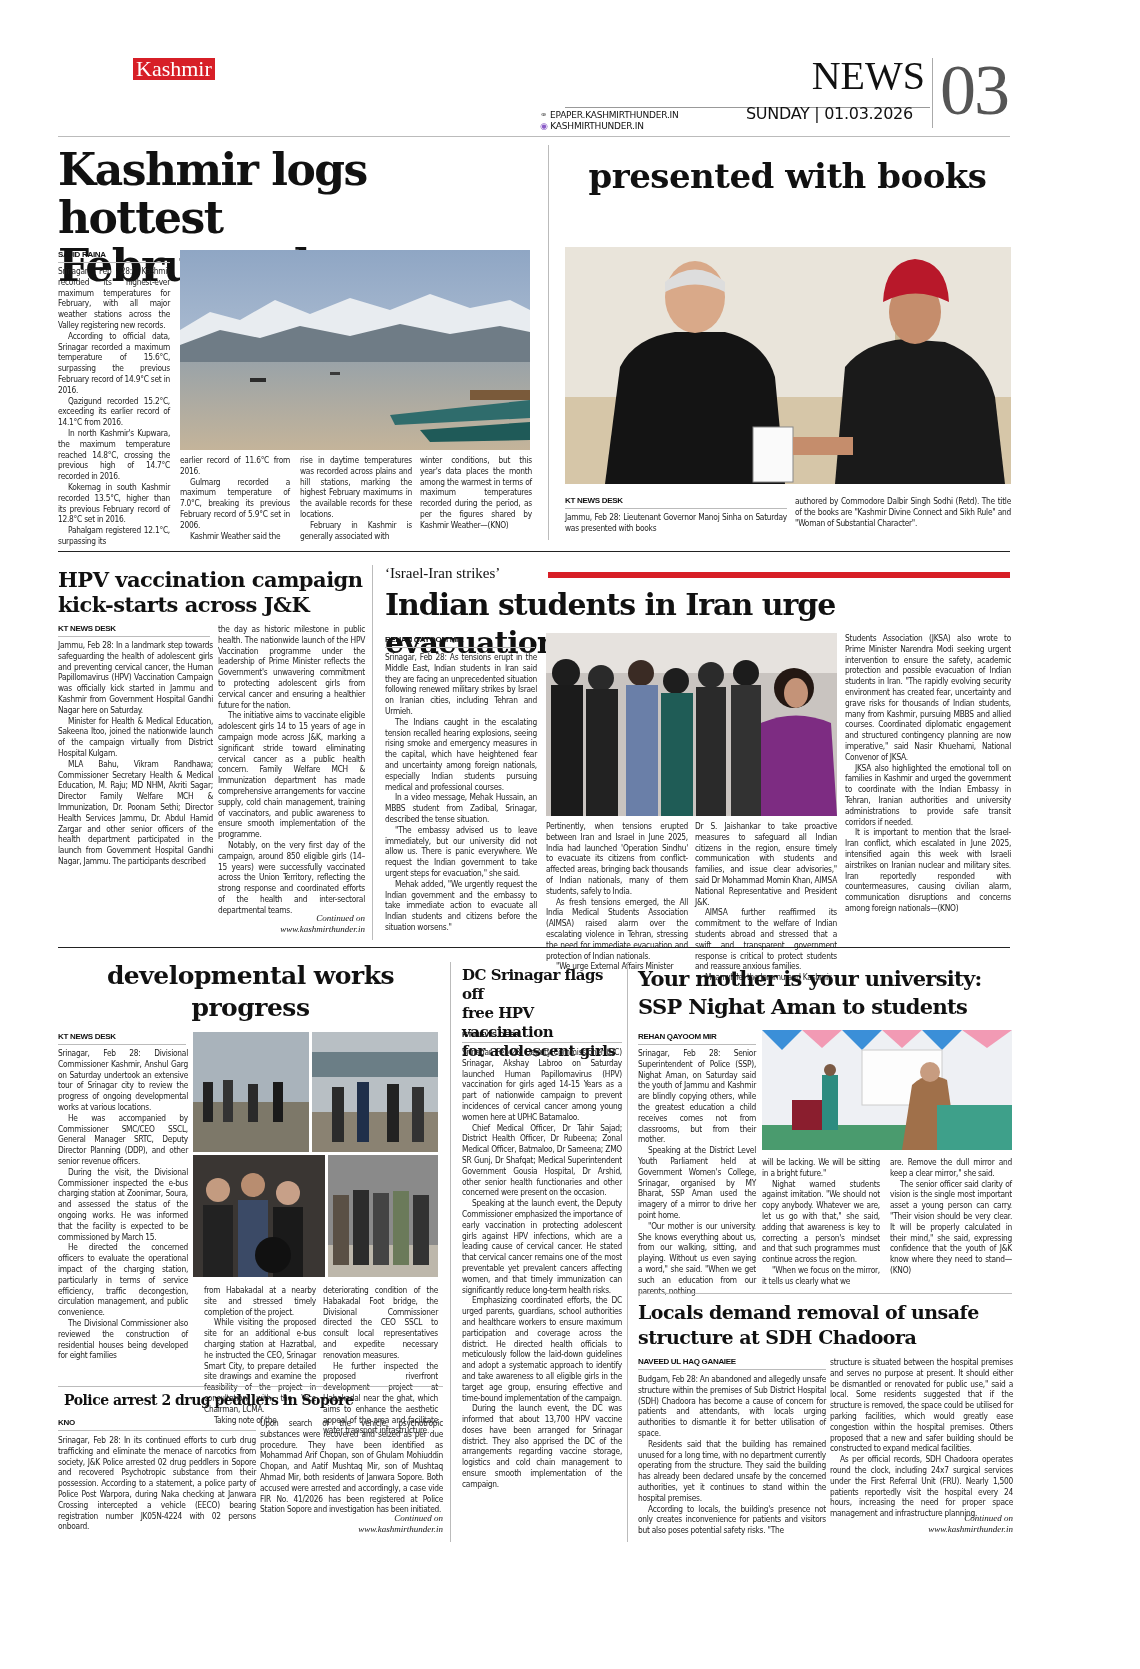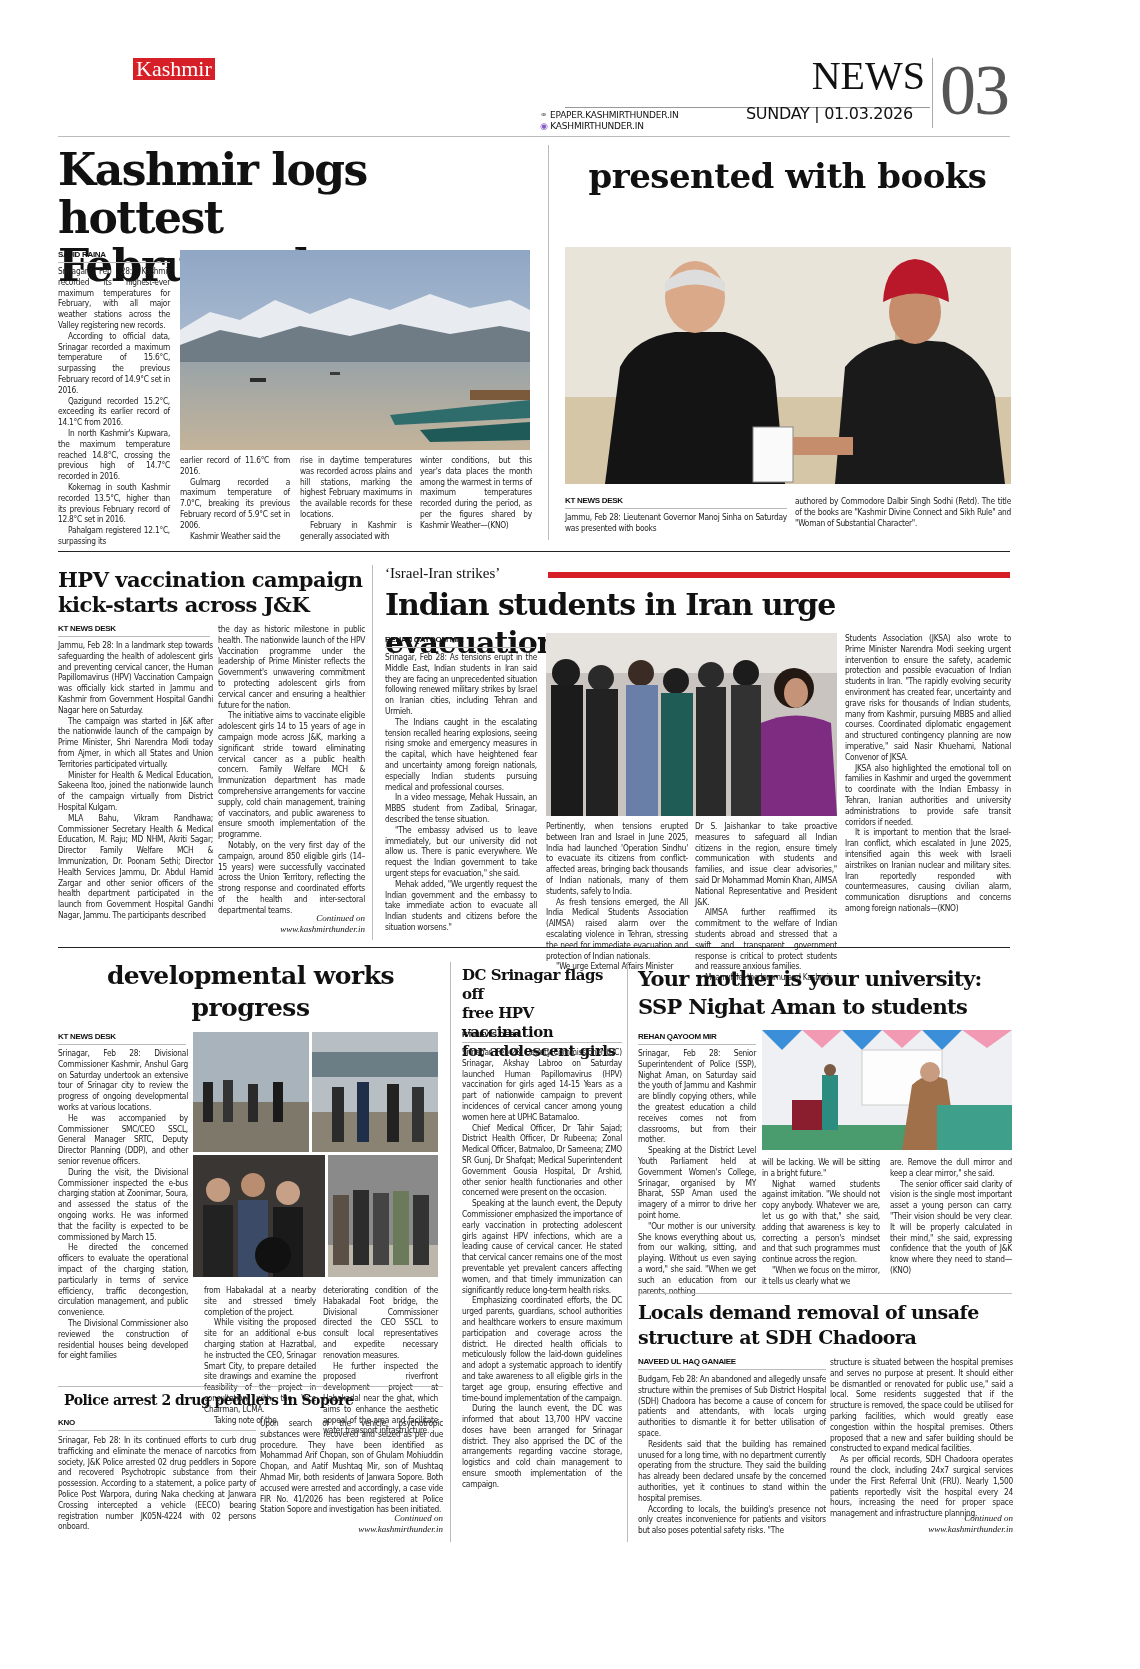--- a/index.html
+++ b/index.html
@@ -124,21 +124,20 @@
 <div class="rule-h" style="left:58px;top:551px;width:952px;"></div>
 
 <div class="abs hl" style="left:58px;top:567px;width:320px;font-size:21px;line-height:25px;">
   <div>HPV vaccination campaign</div>
   <div>kick-starts across J&amp;K</div>
 </div>
 <div class="abs byline" style="left:58px;top:624px;width:152px;">KT NEWS DESK</div>
 
 <div class="abs body-text" style="left:58px;top:640px;width:155px;">
   <p>Jammu, Feb 28: In a landmark step towards safeguarding the health of adolescent girls and preventing cervical cancer, the Human Papillomavirus (HPV) Vaccination Campaign was officially kick started in Jammu and Kashmir from Government Hospital Gandhi Nagar here on Saturday.</p>
-  <p>The campaign was started in J&amp;K after the nationwide launch of the campaign by Prime Minister, Shri Narendra Modi today from Ajmer, in which all States and Union Territories participated virtually.</p>
   <p>Minister for Health &amp; Medical Education, Sakeena Itoo, joined the nationwide launch of the campaign virtually from District Hospital Kulgam.</p>
   <p>MLA Bahu, Vikram Randhawa; Commissioner Secretary Health &amp; Medical Education, M. Raju; MD NHM, Akriti Sagar; Director Family Welfare MCH &amp; Immunization, Dr. Poonam Sethi; Director Health Services Jammu, Dr. Abdul Hamid Zargar and other senior officers of the health department participated in the launch from Government Hospital Gandhi Nagar, Jammu. The participants described</p>
 </div>
 <div class="abs body-text" style="left:218px;top:624px;width:147px;">
   <p>the day as historic milestone in public health. The nationwide launch of the HPV Vaccination programme under the leadership of Prime Minister reflects the Government's unwavering commitment to protecting adolescent girls from cervical cancer and ensuring a healthier future for the nation.</p>
   <p>The initiative aims to vaccinate eligible adolescent girls 14 to 15 years of age in campaign mode across J&amp;K, marking a significant stride toward eliminating cervical cancer as a public health concern. Family Welfare MCH &amp; Immunization department has made comprehensive arrangements for vaccine supply, cold chain management, training of vaccinators, and public awareness to ensure smooth implementation of the programme.</p>
   <p>Notably, on the very first day of the campaign, around 850 eligible girls (14–15 years) were successfully vaccinated across the Union Territory, reflecting the strong response and coordinated efforts of the health and inter-sectoral departmental teams.</p>
 </div>
 <div class="abs cont" style="left:218px;top:913px;width:147px;">
   <div>Continued on</div>

